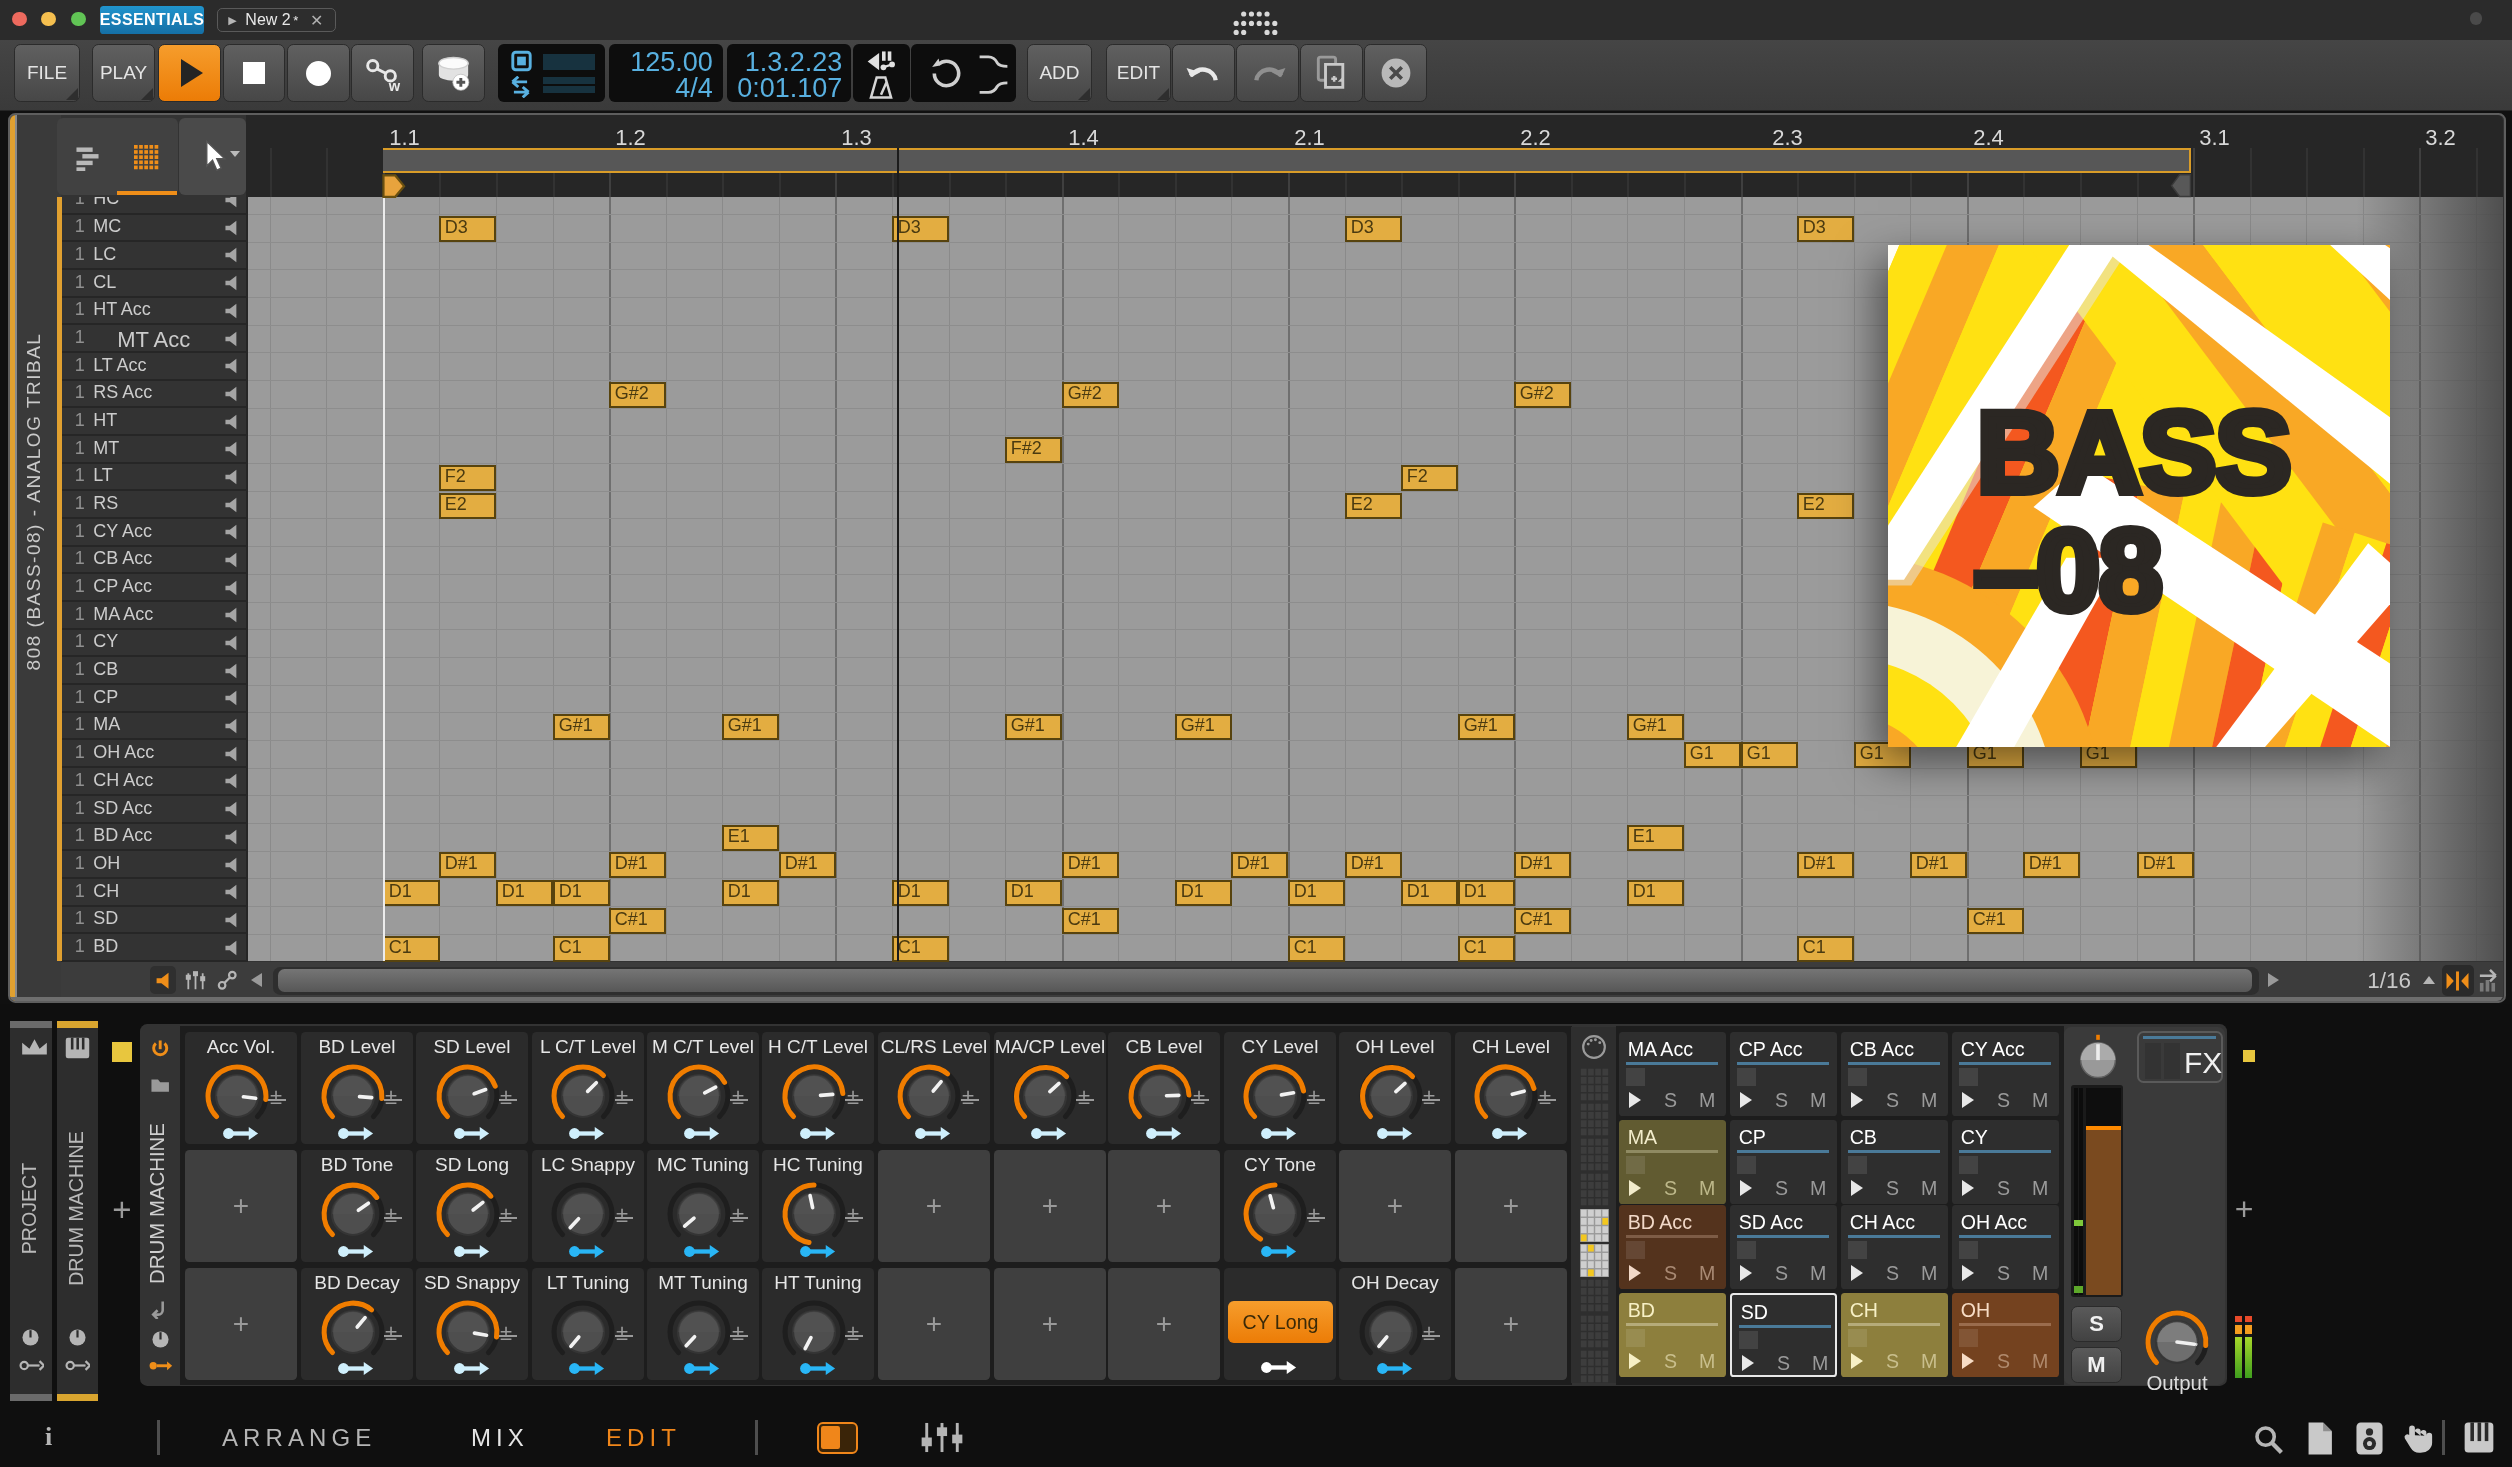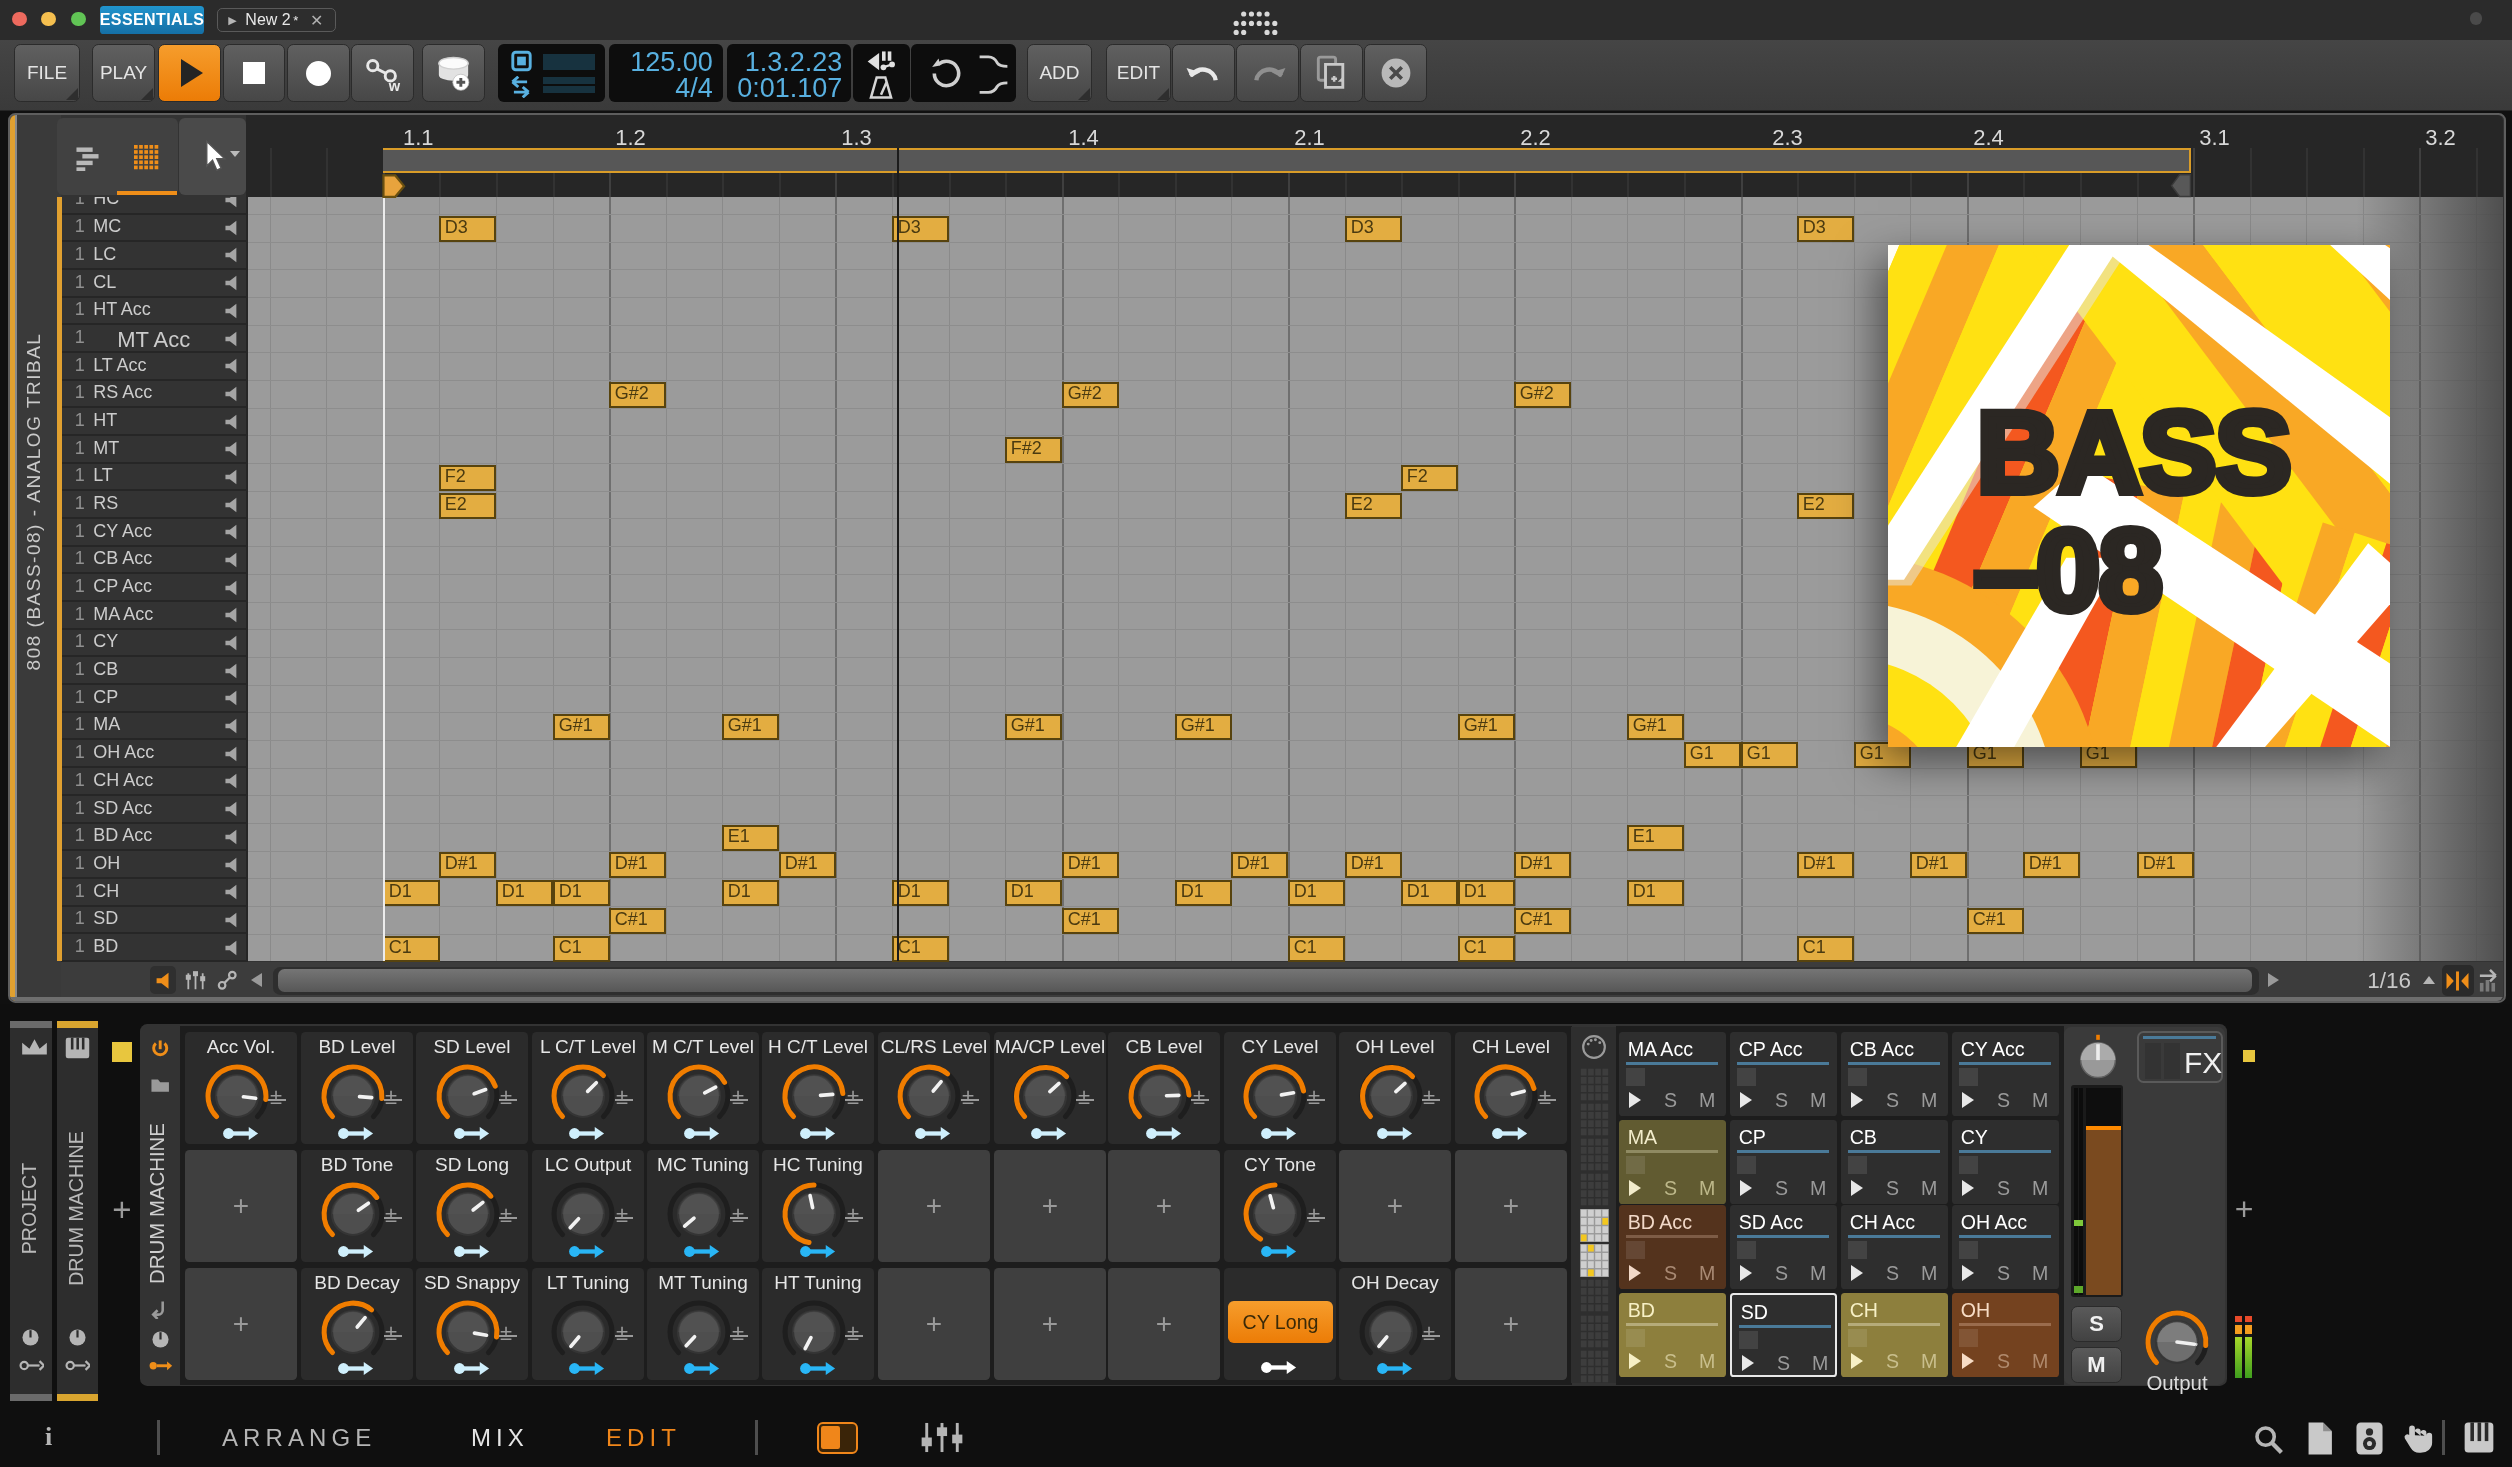--- a/index.html
+++ b/index.html
@@ -158,21 +158,21 @@
         <path d="M17 17 l16 16 M33 17 l-16 16" stroke="#4a4a4a" stroke-width="5"></path>
       </svg>
     </div>
 <div class="abs" style="left:8px;top:113px;width:2498px;height:890px;background:#333;border:2.2px solid #5e5e5e;border-radius:7.3px;overflow:hidden;"></div>
 <div class="abs" style="left:10.2px;top:115px;width:2493px;height:886px;border-radius:5.8px;overflow:hidden;">
 <div class="abs" style="left:0px;top:0px;width:5.1px;height:886px;background:#e0a030;"></div>
 <div class="abs" style="left:5.1px;top:0px;width:2.2px;height:886px;background:#8a8a8a;"></div>
 <div class="abs" style="left:7.3px;top:0px;width:44px;height:886px;background:#3a3a3a;"></div>
 <div class="vtext" style="left:-194px;top:375px;width:436px;height:23px;text-align:center;color:#c9c9c9;font-size:19px;letter-spacing:1.5px;">808 (BASS-08) - ANALOG TRIBAL</div>
 <div class="abs" style="left:51px;top:0px;width:2443px;height:82px;background:#262626;"></div>
-<div class="abs" style="left:379px;top:10.2px;width:58px;height:25px;color:#d8d8d8;font-size:22px;text-align:center;">1.1</div>
+<div class="abs" style="left:379px;top:10.2px;width:58px;height:25px;color:#d8d8d8;font-size:22px;">1.1</div>
 <div class="abs" style="left:605px;top:10.2px;width:58px;height:25px;color:#d8d8d8;font-size:22px;">1.2</div>
 <div class="abs" style="left:831px;top:10.2px;width:58px;height:25px;color:#d8d8d8;font-size:22px;">1.3</div>
 <div class="abs" style="left:1058px;top:10.2px;width:58px;height:25px;color:#d8d8d8;font-size:22px;">1.4</div>
 <div class="abs" style="left:1284px;top:10.2px;width:58px;height:25px;color:#d8d8d8;font-size:22px;">2.1</div>
 <div class="abs" style="left:1510px;top:10.2px;width:58px;height:25px;color:#d8d8d8;font-size:22px;">2.2</div>
 <div class="abs" style="left:1736px;top:10.2px;width:58px;height:25px;color:#d8d8d8;font-size:22px;margin-left:26px;">2.3</div>
 <div class="abs" style="left:1963px;top:10.2px;width:58px;height:25px;color:#d8d8d8;font-size:22px;">2.4</div>
 <div class="abs" style="left:2189px;top:10.2px;width:58px;height:25px;color:#d8d8d8;font-size:22px;">3.1</div>
 <div class="abs" style="left:2415px;top:10.2px;width:58px;height:25px;color:#d8d8d8;font-size:22px;">3.2</div>
 <div class="abs" style="left:260px;top:33px;width:1.5px;height:49px;background:#323232;"></div>
@@ -948,21 +948,21 @@
       <line x1="65.1" y1="52.5" x2="78.5" y2="42.0" stroke="#f2f2f2" stroke-width="5" stroke-linecap="round"></line>
     </svg>
 <div class="abs" style="left:500px;top:1202px;color:#9a9a9a;font-size:22px;">±</div>
 <div class="abs" style="left:499px;top:1217px;width:17.5px;height:2.2px;background:#9a9a9a;"></div>
 <svg class="abs" style="left:453px;top:1242px;" width="39" height="19" viewBox="0 0 54 26">
       <circle cx="9" cy="13" r="7.5" fill="#cfeffc"></circle>
       <line x1="15" y1="13" x2="40" y2="13" stroke="#cfeffc" stroke-width="6"></line>
       <path d="M37 4 l13 9 l-13 9 z" fill="#cfeffc"></path>
     </svg>
 <div class="cell" style="left:532px;top:1150px;width:112px;height:112px;"></div>
-<div class="abs klabel" style="left:532px;top:1154px;width:112px;">LC Output</div>
+<div class="abs klabel" style="left:532px;top:1154px;width:112px;">LC Snappy</div>
 <svg class="abs" style="left:541px;top:1172px;" width="84" height="84" viewBox="0 0 116 116">
       <path d="M 29.7 86.3 A 40 40 0 1 1 86.3 86.3" fill="none" stroke="#1e1e1e" stroke-width="7" stroke-linecap="round"></path>
       <circle cx="58" cy="58" r="29" fill="#4e4e4e" stroke="#353535" stroke-width="3"></circle>
       <path d="M 29 58 A 29 29 0 0 1 87 58 L 58 58 Z" fill="#5a5a5a" opacity="0.3"></path>
       <line x1="51.9" y1="64.6" x2="40.3" y2="77.0" stroke="#f2f2f2" stroke-width="5" stroke-linecap="round"></line>
     </svg>
 <div class="abs" style="left:616px;top:1202px;color:#9a9a9a;font-size:22px;">±</div>
 <div class="abs" style="left:615px;top:1217px;width:17.5px;height:2.2px;background:#9a9a9a;"></div>
 <svg class="abs" style="left:568px;top:1242px;" width="39" height="19" viewBox="0 0 54 26">
       <circle cx="9" cy="13" r="7.5" fill="#29b6f6"></circle>

